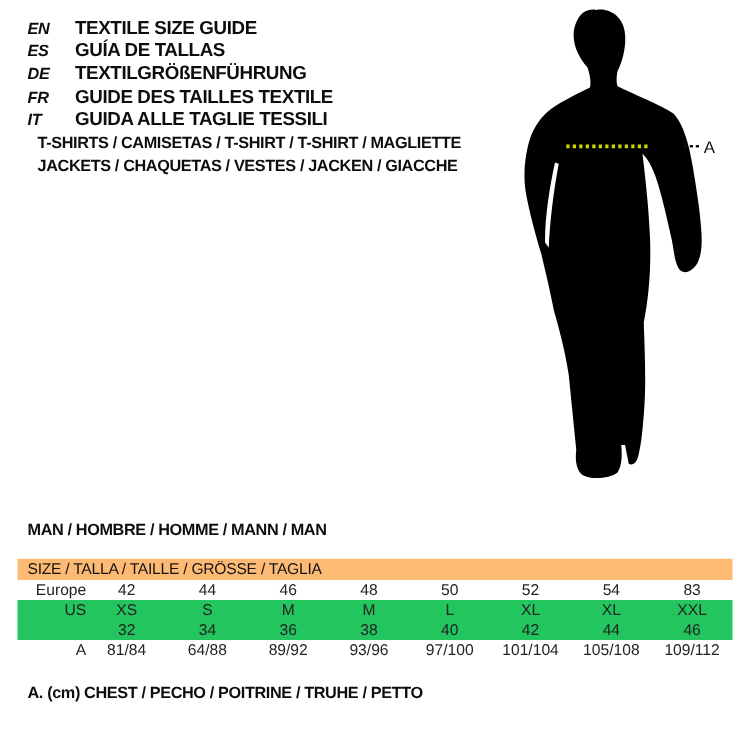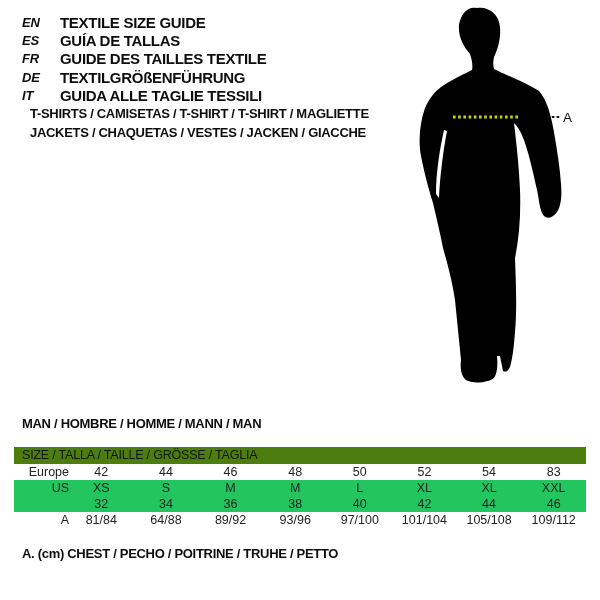--- a/index.html
+++ b/index.html
@@ -16,47 +16,47 @@
   .categories{position:absolute;left:30px;top:106px;}
   .cat-line{font-weight:700;font-size:13px;letter-spacing:-0.3px;height:18.8px;white-space:nowrap;}
   
   .figure-wrap{position:absolute;left:410px;top:0;width:182px;height:400px;}
   .figure-wrap svg{display:block;}
   .measure-a{font-family:"Liberation Sans",sans-serif;font-size:13.5px;font-weight:500;fill:#111;}
   
   .section-title{position:absolute;left:22px;top:416px;font-weight:700;font-size:13px;letter-spacing:-0.3px;white-space:nowrap;}
   
   .size-table{position:absolute;left:14px;top:447px;width:572px;font-size:12.5px;color:#232323;}
-  .t-header{height:17px;line-height:17px;background:#4d7c0f;padding-left:8px;color:#141414;letter-spacing:-0.2px;white-space:nowrap;}
+  .t-header{height:17px;line-height:17px;background:#fdba74;padding-left:8px;color:#141414;letter-spacing:-0.2px;white-space:nowrap;}
   .t-row{display:grid;grid-template-columns:55px repeat(8,1fr);height:16px;align-items:center;}
   .t-row.shaded{background:#22c55e;}
   .t-label{padding-left:8px;text-align:right;}
   .t-cell{text-align:center;}
   
   .footnote{position:absolute;left:22px;top:546px;font-weight:700;font-size:13px;letter-spacing:-0.3px;white-space:nowrap;}
 </style>
 </head>
 <body>
 
 <div class="lang-block">
   <div class="lang-row">
     <span class="lang-code">EN</span>
     <span class="lang-label">TEXTILE SIZE GUIDE</span>
   </div>
   <div class="lang-row">
     <span class="lang-code">ES</span>
     <span class="lang-label">GUÍA DE TALLAS</span>
   </div>
   <div class="lang-row">
+    <span class="lang-code">DE</span>
+    <span class="lang-label">TEXTILGRÖßENFÜHRUNG</span>
+  </div>
+  <div class="lang-row">
     <span class="lang-code">FR</span>
     <span class="lang-label">GUIDE DES TAILLES TEXTILE</span>
-  </div>
-  <div class="lang-row">
-    <span class="lang-code">DE</span>
-    <span class="lang-label">TEXTILGRÖßENFÜHRUNG</span>
   </div>
   <div class="lang-row">
     <span class="lang-code">IT</span>
     <span class="lang-label">GUIDA ALLE TAGLIE TESSILI</span>
   </div>
 </div>
 
 <div class="categories">
   <div class="cat-line">T-SHIRTS / CAMISETAS / T-SHIRT / T-SHIRT / MAGLIETTE</div>
   <div class="cat-line">JACKETS / CHAQUETAS / VESTES / JACKEN / GIACCHE</div>

